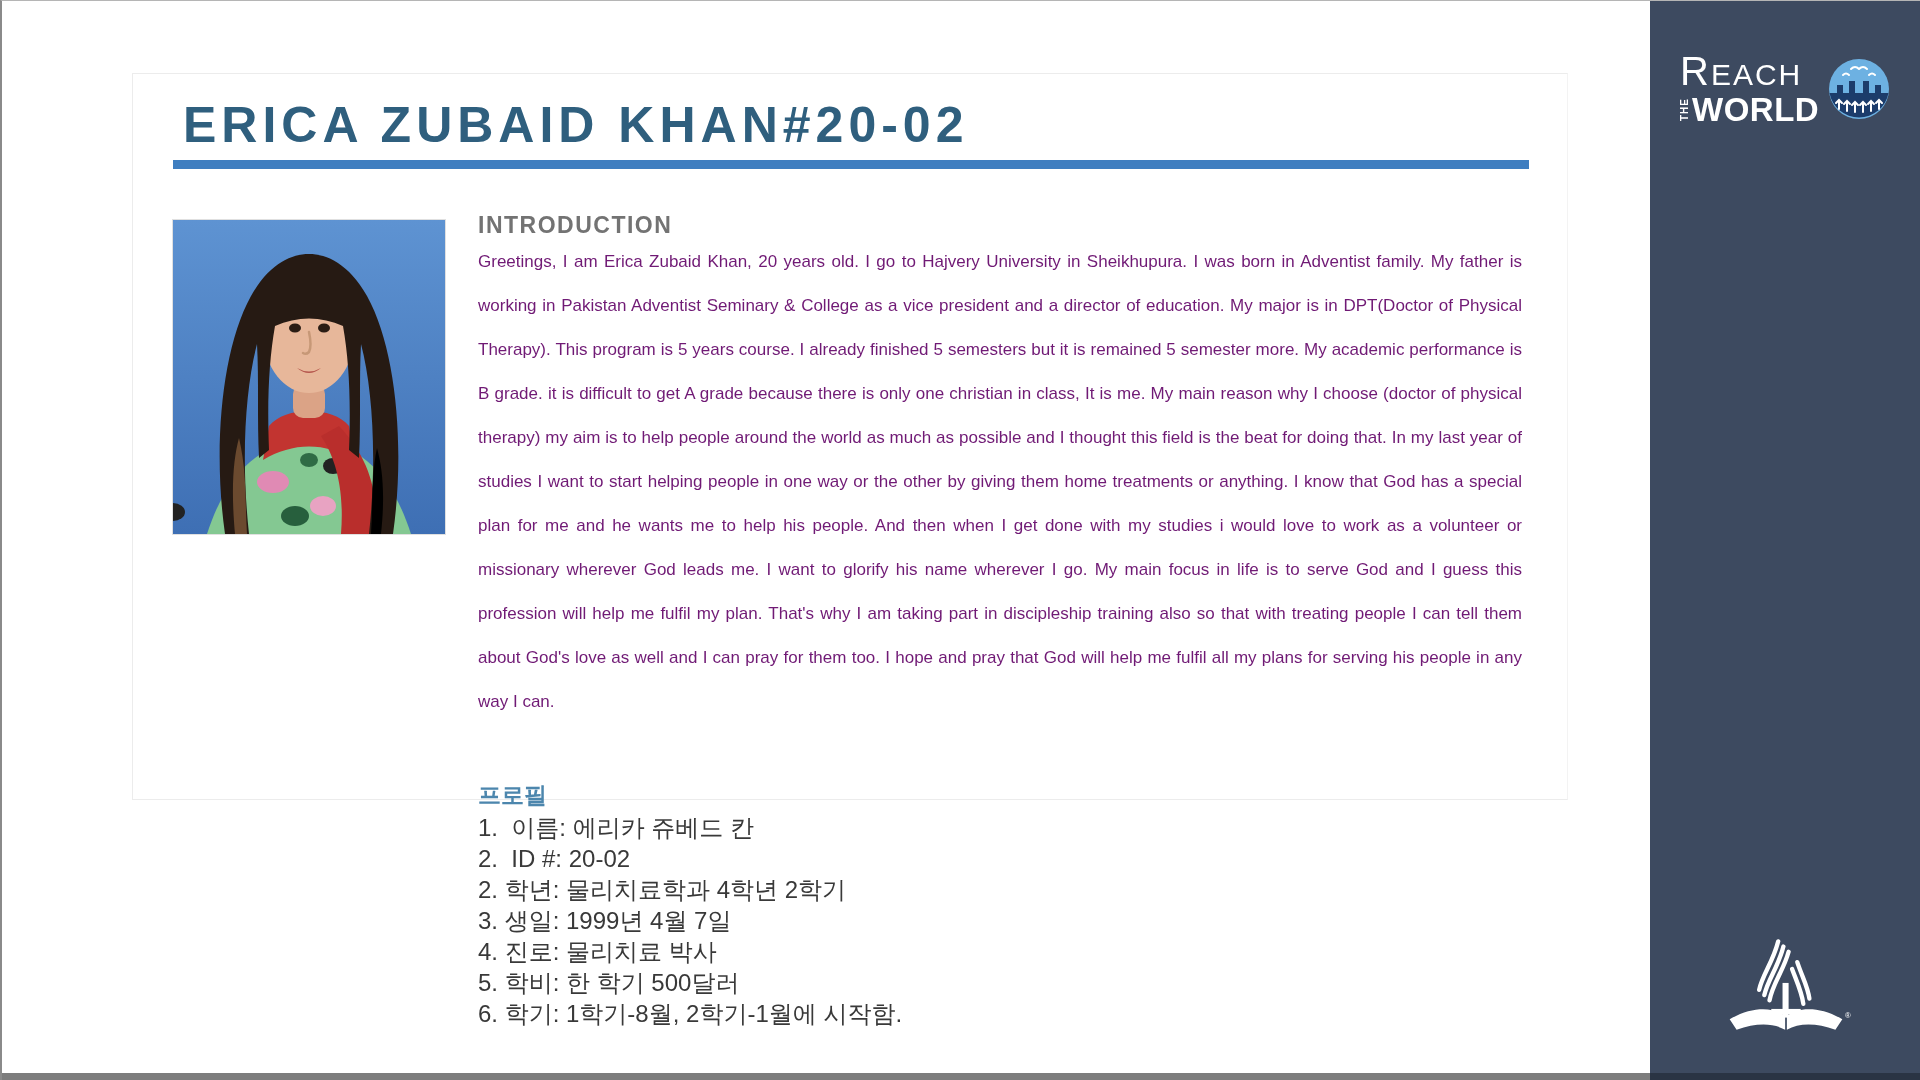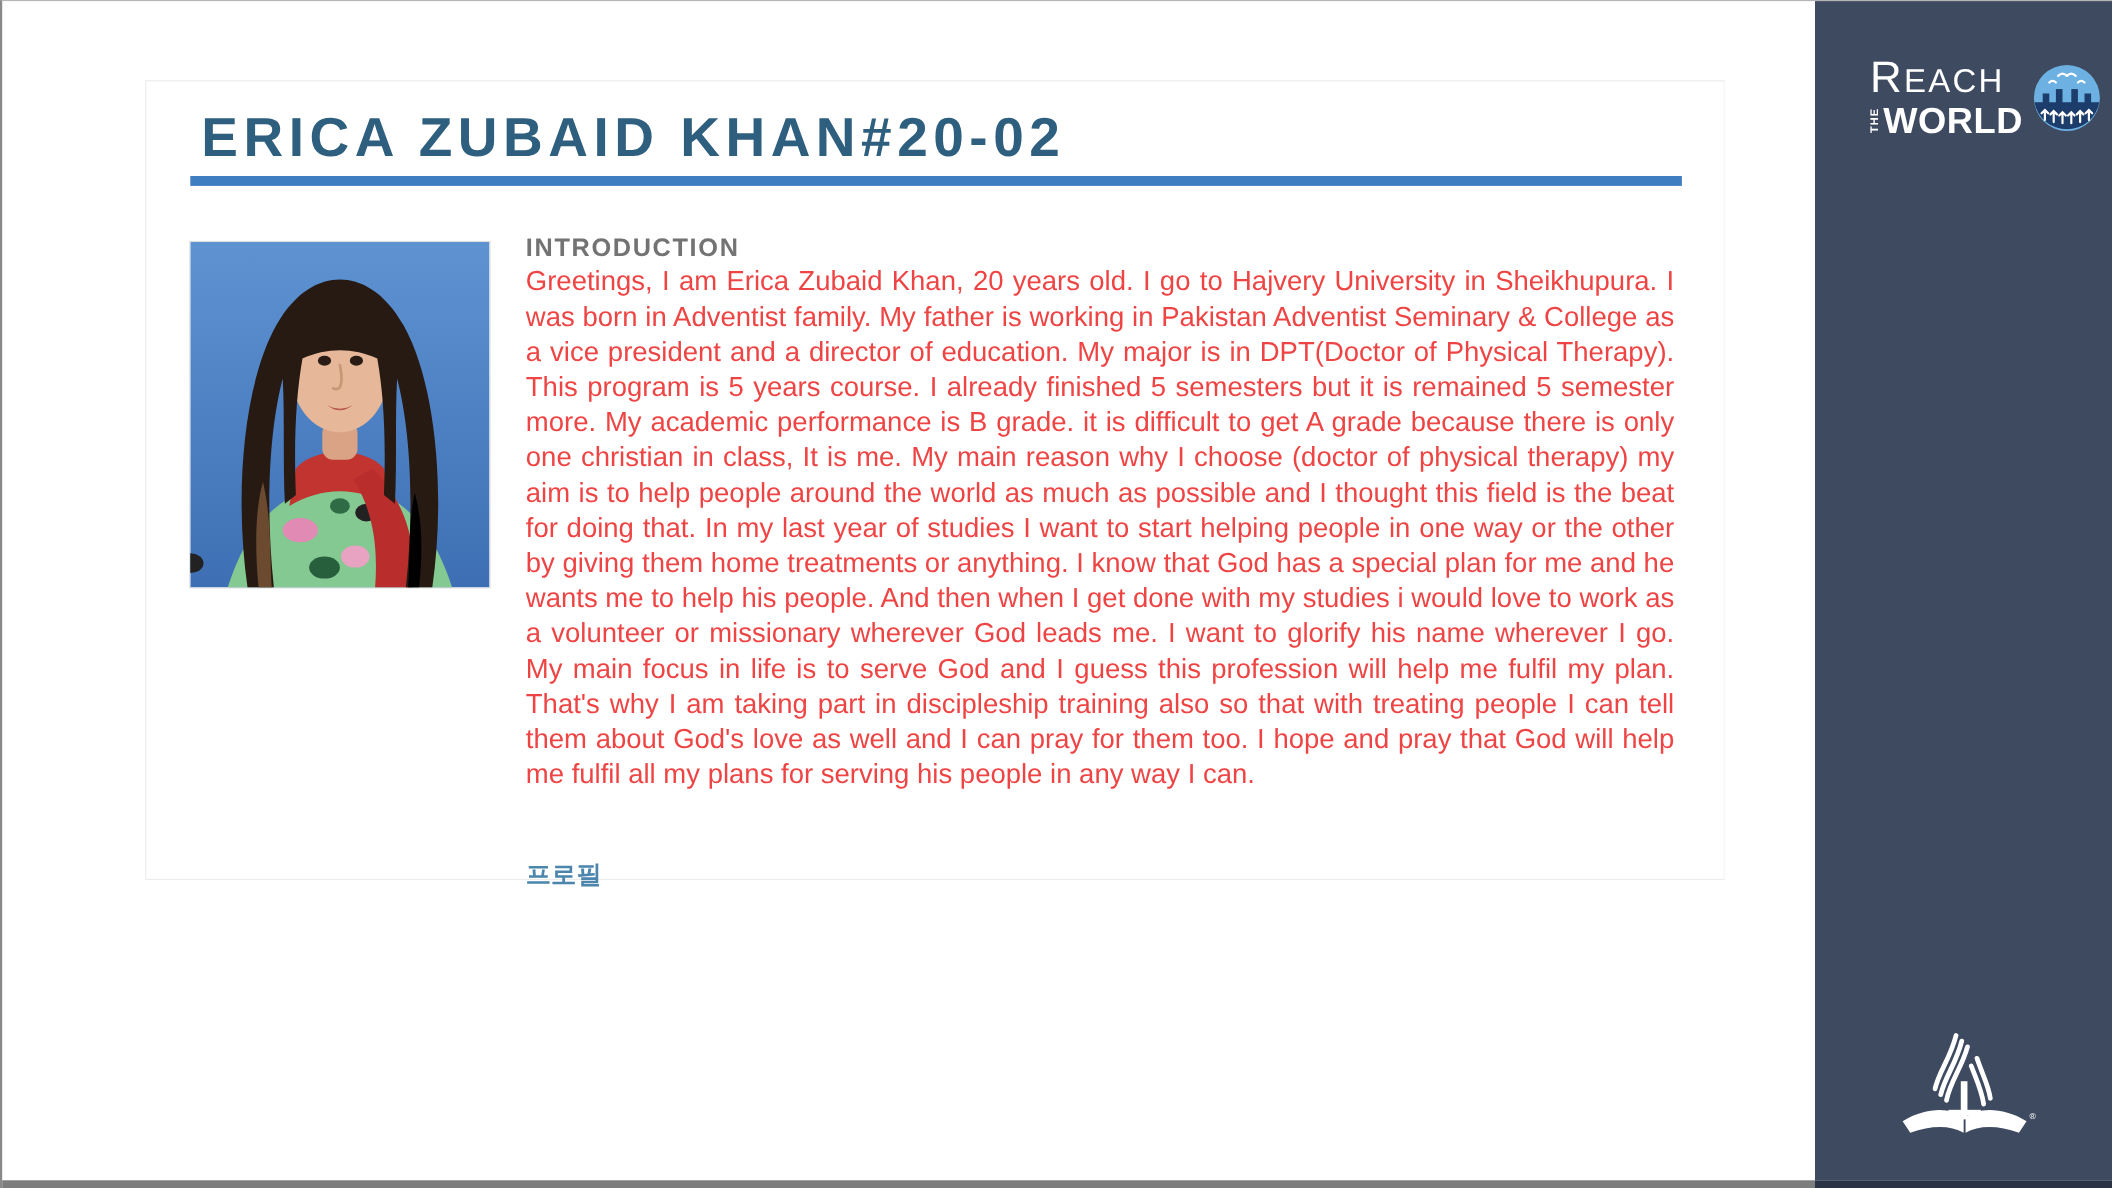--- a/index.html
+++ b/index.html
@@ -34,21 +34,21 @@
   }
   .photo-wrap svg { display: block; width: 100%; height: 100%; }
 
   
   .intro-heading {
     position: absolute; left: 345px; top: 138px;
     font-size: 23px; font-weight: bold; letter-spacing: 1.5px; color: #737373;
   }
   .intro-body {
     position: absolute; left: 345px; top: 166px; width: 1044px;
-    font-size: 25px; line-height: 32px; color: #ef4444;
+    font-size: 17px; line-height: 44px; color: #701a75;
     text-align: justify;
   }
 
   
   .profile-heading {
     position: absolute; left: 345px; top: 706px;
     font-size: 23px; font-weight: bold; color: #4c86ad;
   }
   .profile-list {
     position: absolute; left: 345px; top: 738px; width: 900px;
@@ -57,21 +57,20 @@
   .profile-list .item { white-space: pre; }
 
   
   .sidebar {
     position: absolute; left: 1648px; top: 0; width: 272px; height: 1072px;
     background: #3d4a60;
   }
   .rw-logo {
     position: absolute; left: 30px; top: 50px; display: flex; align-items: center; gap: 8px;
     color: #ffffff;
-    margin-left: 20px;
   }
   .rw-text { line-height: 1; }
   .rw-reach { font-weight: 300; letter-spacing: 2px; font-size: 30px; }
   .rw-reach .rw-r { font-size: 40px; }
   .rw-bottom { display: flex; align-items: center; margin-top: 2px; }
   .rw-the {
     writing-mode: vertical-rl; transform: rotate(180deg);
     font-size: 10px; letter-spacing: 1px; font-weight: bold; margin-right: 2px; height: 30px;
     text-align: center;
   }
@@ -135,20 +134,29 @@
         <path d="M52,314 C40,230 48,130 78,76 C96,44 118,34 136,34 C154,34 176,44 194,76 C224,130 232,230 220,314 L196,314 C204,240 200,170 188,124 C186,160 188,200 186,238 L176,230 C178,180 176,140 170,106 C148,96 124,96 102,106 C96,140 94,180 96,230 L86,238 C84,200 86,160 84,124 C72,170 68,240 76,314 Z" fill="#261a13"></path>
         <path d="M62,314 C58,270 60,240 66,218 C74,252 72,282 74,314 Z" fill="#6b4a2f"></path>
         <path d="M208,314 C212,276 210,250 204,228 C198,256 200,286 198,314 Z" fill="#4a3categorie220"></path>
       </svg>
     </div>
 
     <div class="intro-heading">INTRODUCTION</div>
     <div class="intro-body">Greetings, I am Erica Zubaid Khan, 20 years old. I go to Hajvery University in Sheikhupura. I was born in Adventist family. My father is working in Pakistan Adventist Seminary &amp; College as a vice president and a director of education. My major is in DPT(Doctor of Physical Therapy). This program is 5 years course. I already finished 5 semesters but it is remained 5 semester more. My academic performance is B grade. it is difficult to get A grade because there is only one christian in class, It is me. My main reason why I choose (doctor of physical therapy) my aim is to help people around the world  as much as possible and I thought this field is the beat for doing that. In my last year of studies I want to start helping people in one way or the other by giving them home treatments or anything. I know that God has a special plan for me and he wants me to help his people. And then when I get done with my studies i would love to work as a volunteer or missionary wherever God leads me. I want to glorify his name wherever I go. My main focus in life is to serve God and I guess this profession will help me fulfil my plan. That's why I am taking part in discipleship training also so that with treating people I can tell them about God's love as well and I can pray for them too. I hope and pray that God will help me fulfil all my plans for serving his people in any way I can.</div>
 
     <div class="profile-heading">프로필</div>
+    <div class="profile-list">
+      <div class="item">1.  이름: 에리카 쥬베드 칸</div>
+      <div class="item">2.  ID #: 20-02</div>
+      <div class="item">2. 학년: 물리치료학과 4학년 2학기</div>
+      <div class="item">3. 생일: 1999년 4월 7일</div>
+      <div class="item">4. 진로: 물리치료 박사</div>
+      <div class="item">5. 학비: 한 학기 500달러</div>
+      <div class="item">6. 학기: 1학기-8월, 2학기-1월에 시작함.</div>
+    </div>
 
   </div>
 
   <div class="sidebar">
 
     <div class="rw-logo">
       <div class="rw-text">
         <div class="rw-reach"><span class="rw-r">R</span><span>EACH</span></div>
         <div class="rw-bottom">
           <span class="rw-the">THE</span>

